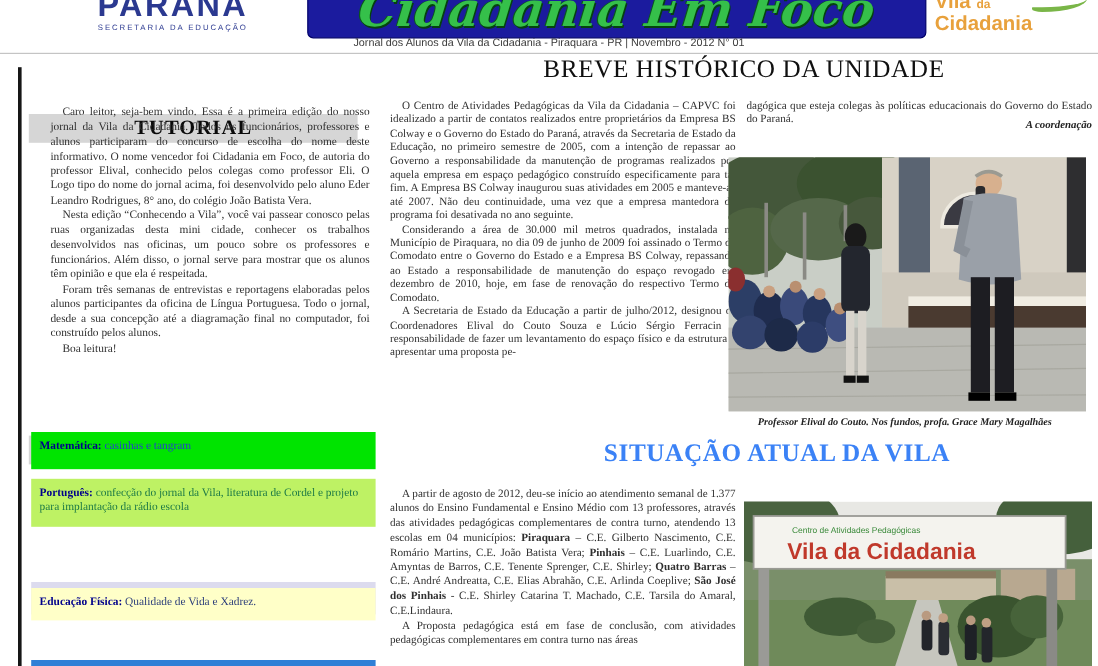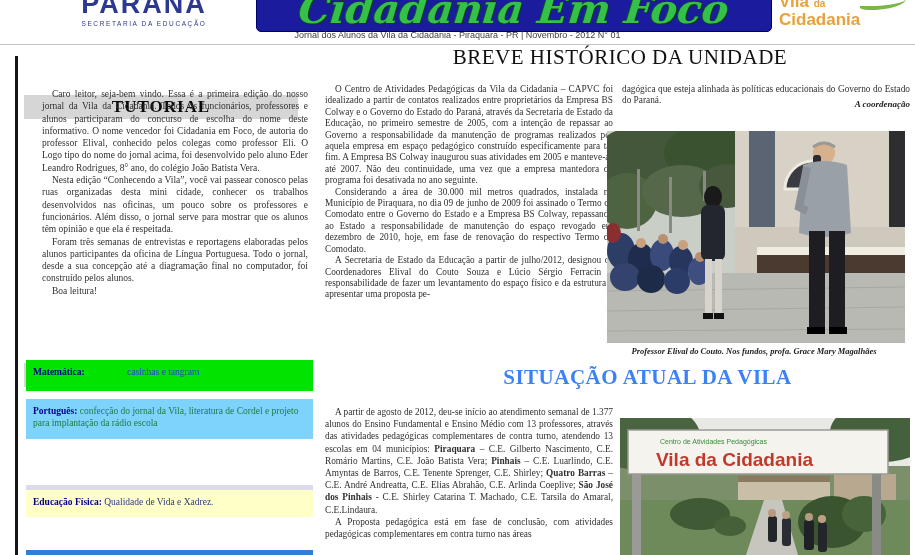--- a/index.html
+++ b/index.html
@@ -31,22 +31,22 @@
   .sec-header{position:absolute;left:24px;width:274px;height:24px;background:#d6d6d6;
               display:flex;align-items:center;justify-content:center;
               font-size:17px;font-weight:bold;color:#0a0a0a;letter-spacing:1px;margin-top:40px;}
   .tutorial-body{position:absolute;left:42px;top:88px;width:266px;font-size:9.5px;
                  line-height:12.3px;color:#303030;text-align:justify;}
   .tutorial-body p{margin:0;text-indent:10px;}
   .row{position:absolute;left:26px;width:287px;box-sizing:border-box;padding:6px 7px 0 7px;
        font-size:9.5px;line-height:12px;}
   .row .lbl{font-weight:bold;color:#00008b;}
   .r1{top:360px;height:31px;background:#00e400;}
-  .r1 .val{color:#2343c8;margin-left:40px;}
-  .r2{top:399px;height:40px;background:#7dd3fc;}
+  .r1 .val{color:#2343c8;}
+  .r2{top:399px;height:40px;background:#bef264;}
   .r2 .val{color:#1e7a46;}
   .r3{top:447px;height:30px;background:#00e0e0;}
   .r3 .val{color:#2f5e94;}
   .r4{top:485px;height:27px;background:#dcdbee;}
   .r4 .val{color:#3a5a8c;}
   .r5{top:490px;height:27px;background:#ffffc8;}
   .r5 .val{color:#2c3e7a;}
   .r6{top:550px;height:30px;background:#2f7fd6;}
   
   .headline1{position:absolute;left:325px;top:45px;width:590px;text-align:center;
@@ -114,21 +114,21 @@
     
   </div>
 
   <div class="headline1">BREVE HISTÓRICO DA UNIDADE</div>
   <div class="hist-col1 col">
     <p>O Centro de Atividades Pedagógicas da Vila da Cidadania – CAPVC foi idealizado a partir de contatos realizados entre proprietários da Empresa BS Colway e o Governo do Estado do Paraná, através da Secretaria de Estado da Educação, no primeiro semestre de 2005, com a intenção de repassar ao Governo a responsabilidade da manutenção de programas realizados por aquela empresa em espaço pedagógico construído especificamente para tal fim. A Empresa BS Colway inaugurou suas atividades em 2005 e manteve-as até 2007. Não deu continuidade, uma vez que a empresa mantedora do programa foi desativada no ano seguinte.</p>
     <p>Considerando a área de 30.000 mil metros quadrados, instalada no Município de Piraquara, no dia 09 de junho de 2009 foi assinado o Termo de Comodato entre o Governo do Estado e a Empresa BS Colway, repassando ao Estado a responsabilidade de manutenção do espaço revogado em dezembro de 2010, hoje, em fase de renovação do respectivo Termo do Comodato.</p>
     <p>A Secretaria de Estado da Educação a partir de julho/2012, designou os Coordenadores Elival do Couto Souza e Lúcio Sérgio Ferracin a responsabilidade de fazer um levantamento do espaço físico e da estrutura e apresentar uma proposta pe-</p>
   </div>
   <div class="hist-col2 col">
-    <p style="text-indent:0;">dagógica que esteja alinhada às políticas educacionais do Governo do Estado do Paraná.</p>
+    <p style="text-indent:0;">dagógica que esteja colegas às políticas educacionais do Governo do Estado do Paraná.</p>
   </div>
   <div class="byline">A coordenação</div>
 
   <svg class="photo1" viewBox="0 0 298 212">
     <rect x="0" y="0" width="298" height="212" fill="#c9cec6"></rect>
     <g>
       <ellipse cx="40" cy="28" rx="55" ry="34" fill="#44573a"></ellipse>
       <ellipse cx="105" cy="22" rx="48" ry="30" fill="#3b5230"></ellipse>
       <ellipse cx="20" cy="70" rx="30" ry="28" fill="#4e6340"></ellipse>
       <ellipse cx="75" cy="60" rx="40" ry="26" fill="#55684a"></ellipse>

